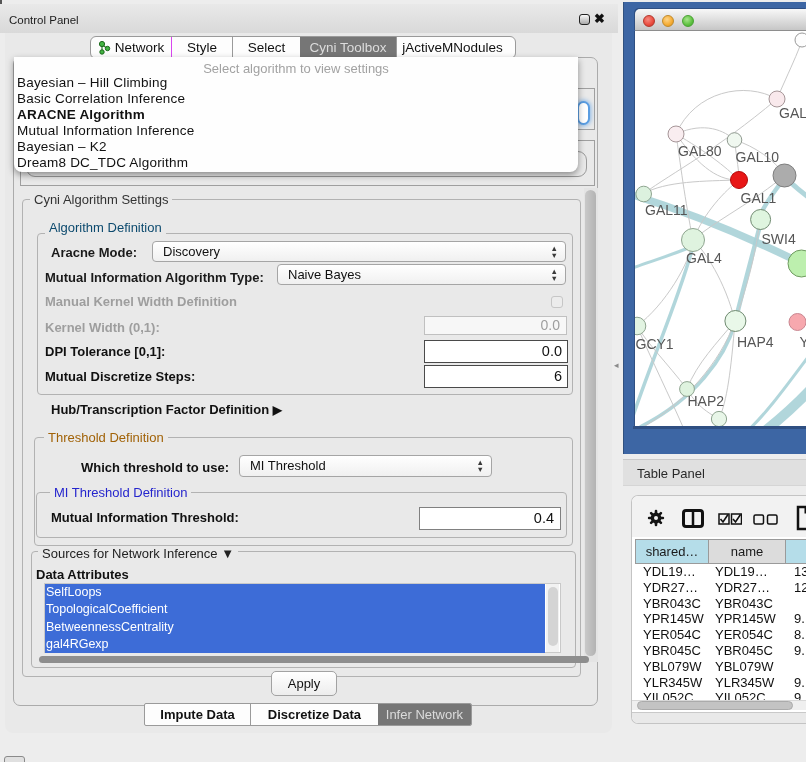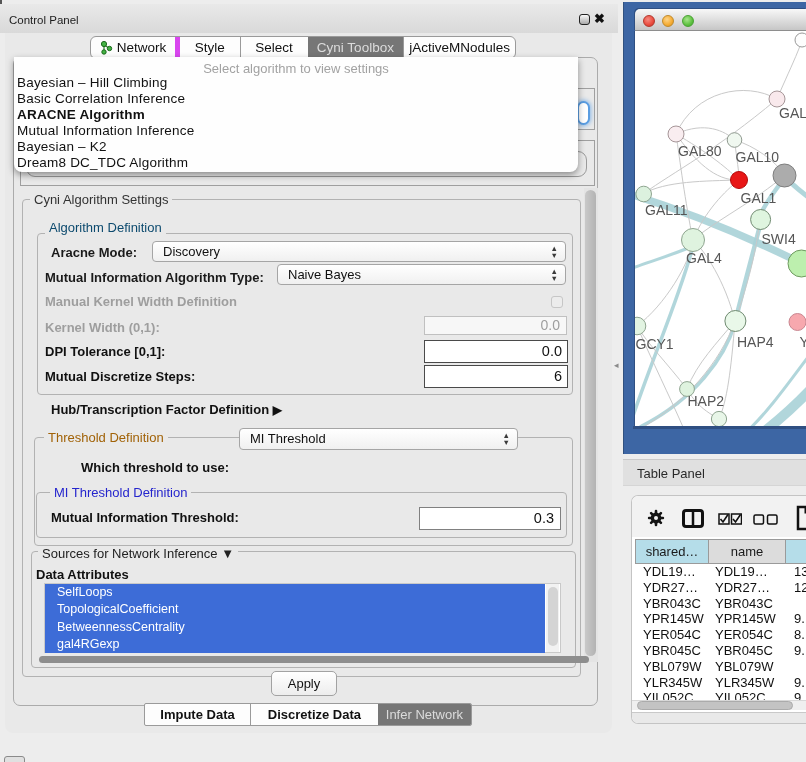--- a/index.html
+++ b/index.html
@@ -14,21 +14,21 @@
 <div class="abs" style="left:0;top:0;width:2px;height:4px;background:#555;"></div>
 
 <div class="abs" style="left:0;top:4px;width:618px;height:29px;background:linear-gradient(#e9e9e9,#d9d9d9);"></div>
 <div class="abs" style="left:9px;top:14px;color:#1c1c1c;font-size:11.5px;">Control Panel</div>
 <div class="abs" style="left:579px;top:14px;width:11px;height:11px;border:1.5px solid #222;border-radius:3px;background:linear-gradient(#fafafa,#a9a9a9);"></div>
 <div class="abs" style="left:594px;top:11px;color:#111;font-size:13px;font-weight:bold;">✖</div>
 
 <div class="abs" style="left:5px;top:33px;width:607px;height:700px;background:#e9e9e9;border-radius:0 0 8px 8px;"></div>
 
 <div class="abs" style="left:90px;top:36px;width:426px;height:23px;background:#fdfdfd;border:1px solid #9a9a9a;border-radius:6px;overflow:hidden;display:flex;">
-  <div style="width:89px;height:100%;display:flex;align-items:center;justify-content:center;border-right:5px solid #d946ef;">
+  <div style="width:81px;height:100%;display:flex;align-items:center;justify-content:center;border-right:1px solid #d946ef;">
     <svg width="13" height="14" viewBox="0 0 13 14" style="margin-right:4px;">
       <line x1="4" y1="4" x2="9" y2="7" stroke="#2a7d2a" stroke-width="1.2"></line>
       <line x1="4" y1="4" x2="4" y2="11" stroke="#2a7d2a" stroke-width="1.2"></line>
       <circle cx="4" cy="3" r="2.6" fill="#44b544" stroke="#1c681c"></circle>
       <circle cx="9.5" cy="7.5" r="2.2" fill="#44b544" stroke="#1c681c"></circle>
       <circle cx="4" cy="11" r="2.2" fill="#44b544" stroke="#1c681c"></circle>
     </svg>
     <span style="font-size:13.5px;color:#111;">Network</span>
   </div>
   <div style="width:61px;height:100%;display:flex;align-items:center;justify-content:center;border-right:1px solid #9a9a9a;font-size:13.5px;color:#111;">Style</div>
@@ -82,34 +82,34 @@
 
 <div class="abs b" style="left:45px;top:369px;font-size:13px;color:#111;">Mutual Discretize Steps:</div>
 <div class="abs" style="left:424px;top:365px;width:144px;height:23px;border:1.5px solid #4a4a4a;background:#fff;font-size:14.5px;color:#111;text-align:right;line-height:20px;padding-right:5px;">6</div>
 
 <div class="abs b" style="left:51px;top:402px;font-size:13px;color:#111;">Hub/Transcription Factor Definition <span style="font-size:12px;">▶</span></div>
 
 <div class="abs" style="left:34px;top:437px;width:539px;height:109px;border:1px solid #b2b2b2;border-radius:4px;"></div>
 <div class="abs" style="left:44px;top:430px;background:#e9e9e9;padding:0 4px;font-size:13px;color:#a16207;">Threshold Definition</div>
 
 <div class="abs b" style="left:81px;top:460px;font-size:13px;color:#111;">Which threshold to use:</div>
-<div class="abs" style="left:239px;top:428px;width:279px;height:22px;border:1px solid #a5a5a5;border-radius:4px;background:linear-gradient(#ffffff,#f0f0f0);font-size:13px;color:#111;line-height:20px;padding-left:10px;">MI Threshold<span style="position:absolute;right:7px;top:4px;line-height:6.5px;font-size:7.5px;color:#3a3a3a;">▲<br>▼</span></div>
+<div class="abs" style="left:239px;top:455px;width:253px;height:22px;border:1px solid #a5a5a5;border-radius:4px;background:linear-gradient(#ffffff,#f0f0f0);font-size:13px;color:#111;line-height:20px;padding-left:10px;">MI Threshold<span style="position:absolute;right:7px;top:4px;line-height:6.5px;font-size:7.5px;color:#3a3a3a;">▲<br>▼</span></div>
 
 <div class="abs" style="left:36px;top:492px;width:531px;height:46px;border:1px solid #b2b2b2;border-radius:4px;"></div>
 <div class="abs" style="left:50px;top:485px;background:#e9e9e9;padding:0 4px;font-size:13px;color:#2525cd;">MI Threshold Definition</div>
 
 <div class="abs b" style="left:51px;top:510px;font-size:13px;color:#111;">Mutual Information Threshold:</div>
-<div class="abs" style="left:419px;top:507px;width:142px;height:23px;border:1.5px solid #808080;background:#fff;font-size:14.5px;color:#111;text-align:right;line-height:20px;padding-right:6px;">0.3</div>
+<div class="abs" style="left:419px;top:507px;width:142px;height:23px;border:1.5px solid #808080;background:#fff;font-size:14.5px;color:#111;text-align:right;line-height:20px;padding-right:6px;">0.4</div>
 
 <div class="abs" style="left:31px;top:551px;width:545px;height:117px;border:1px solid #b2b2b2;border-radius:4px;"></div>
 <div class="abs" style="left:38px;top:546px;background:#e9e9e9;padding:0 4px;font-size:13px;color:#222;">Sources for Network Inference <span style="font-size:13px;">▼</span></div>
 <div class="abs b" style="left:36px;top:567px;font-size:13px;color:#111;">Data Attributes</div>
 
 <div class="abs" style="left:44px;top:583px;width:517px;height:70px;background:#fff;border:1px solid #c9c9c9;"></div>
-<div class="abs" style="left:45px;top:584px;width:500px;height:68.5px;background:#3d6cd7;color:#fff;font-size:12.5px;line-height:17.4px;padding-left:12px;">
+<div class="abs" style="left:45px;top:584px;width:500px;height:68.5px;background:#3d6cd7;color:#fff;font-size:12.5px;line-height:17.4px;padding-left:1px;">
   <div>SelfLoops</div>
   <div>TopologicalCoefficient</div>
   <div>BetweennessCentrality</div>
   <div>gal4RGexp</div>
 </div>
 <div class="abs" style="left:546px;top:584px;width:13px;height:68px;background:#f2f2f2;"></div>
 <div class="abs" style="left:547.5px;top:587px;width:10px;height:59px;background:#d4d4d4;border-radius:5px;"></div>
 
 <div class="abs" style="left:39px;top:656px;width:550px;height:7px;background:#8e8e8e;border-radius:4px;"></div>
 

